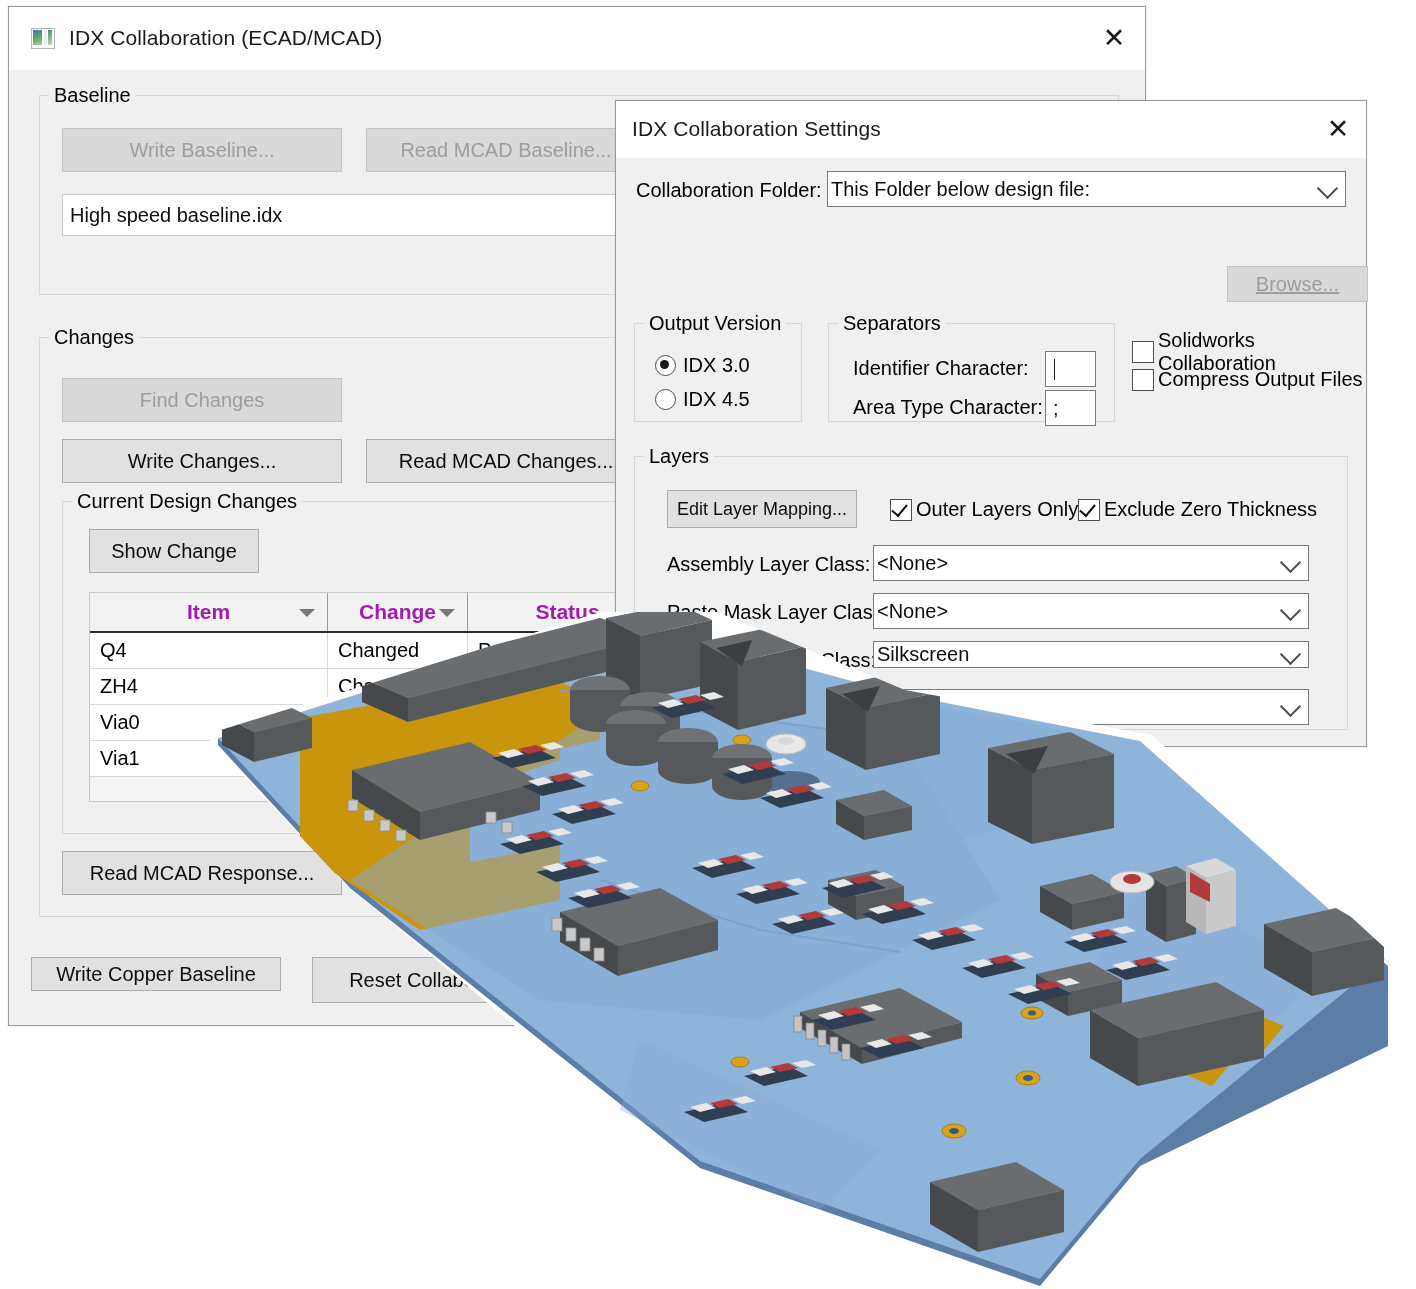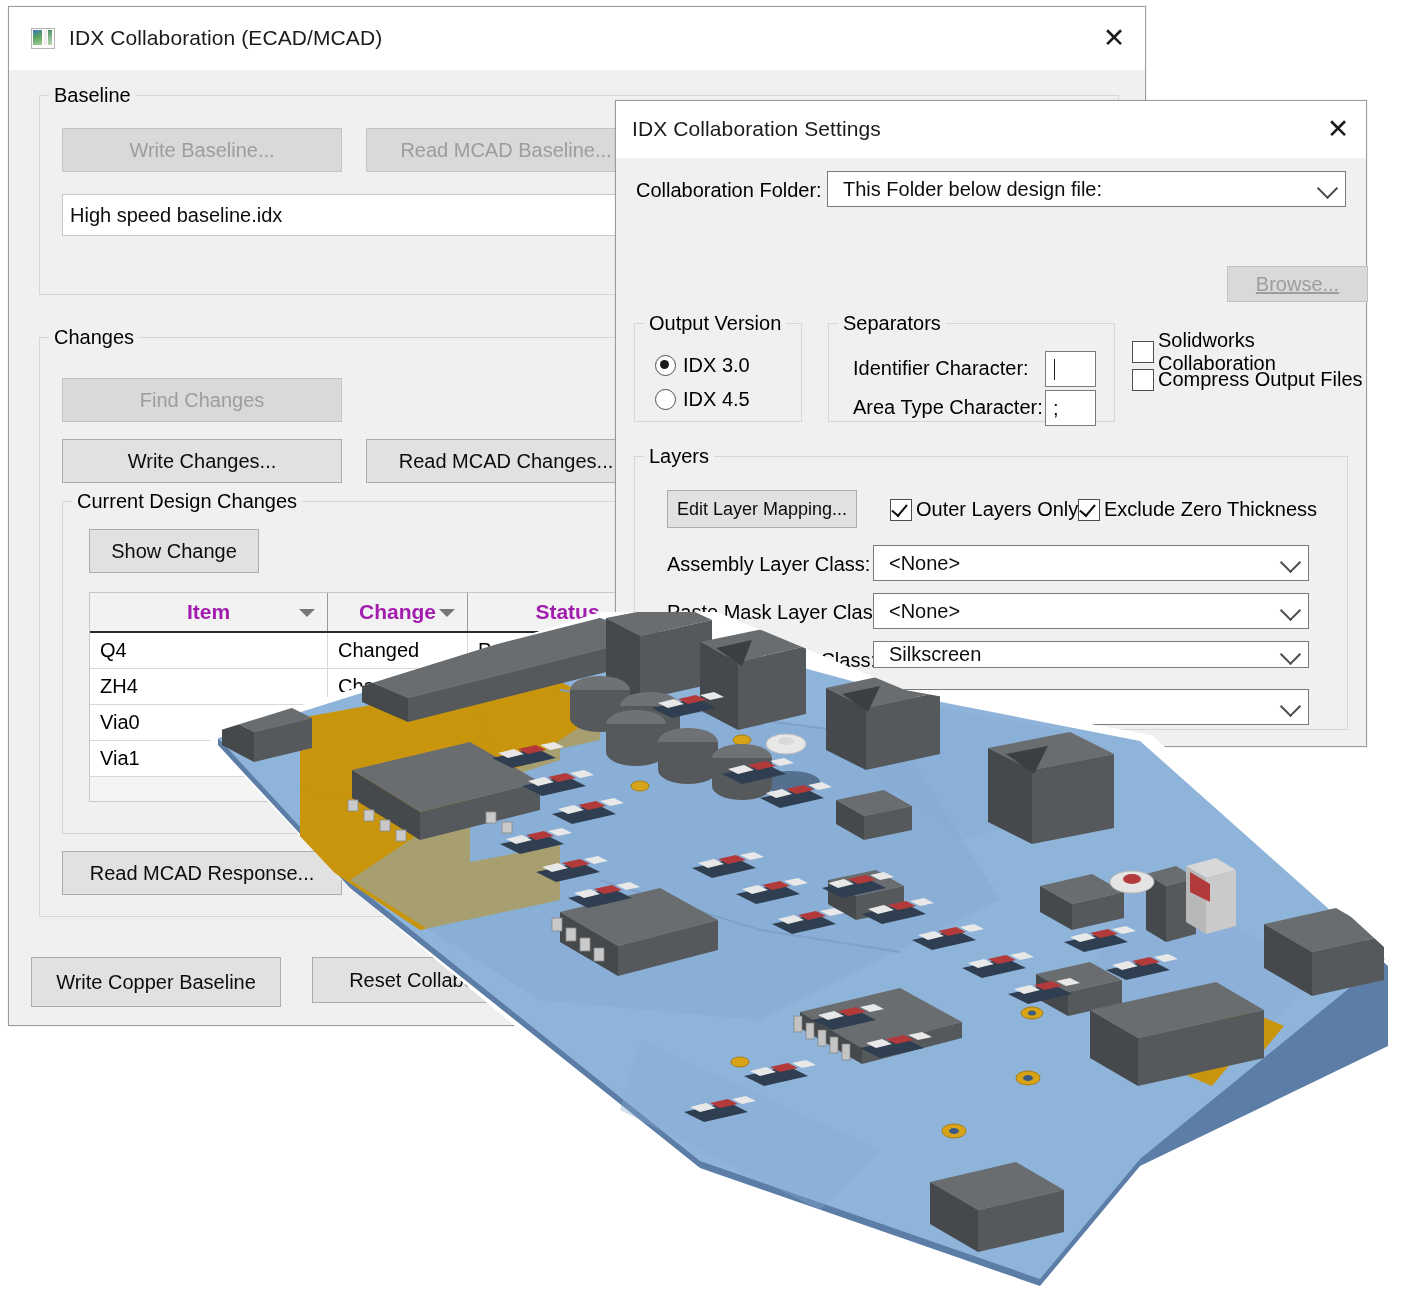--- a/index.html
+++ b/index.html
@@ -86,21 +86,21 @@
     display:flex;align-items:center;
     padding-left:7px;
   }
   .combo{
     position:absolute;
     background:#ffffff;
     border:1px solid #7a7a7a;
     box-sizing:border-box;
     font-size:20px;color:#0d0d0d;
     display:flex;align-items:center;
-    padding-left:15px;
+    padding-left:3px;
   }
   .combo .chev{
     position:absolute;right:10px;top:50%;
     width:13px;height:13px;
     margin-top:-8px;
     border-right:2px solid #4a4a4a;
     border-bottom:2px solid #4a4a4a;
     transform:rotate(45deg);
   }
   .caret{
@@ -616,21 +616,21 @@
           <div class="gc" style="flex:1;border-right:none;"></div>
         </div>
       </div>
     </div>
 
     <div class="btn" style="left:22px;top:513px;width:280px;height:44px;">Read MCAD Response...</div>
 
     <div class="btn" style="left:326px;top:513px;width:280px;height:44px;">Write...</div>
   </div>
 
-  <div class="btn" style="left:22px;top:950px;width:250px;height:50px;text-align:center;">Write Copper Baseline</div>
+  <div class="btn" style="left:22px;top:950px;width:250px;height:34px;text-align:center;">Write Copper Baseline</div>
 
   <div class="btn" style="left:303px;top:950px;width:250px;height:46px;">Reset Collaboration</div>
 </div>
 
 <div class="win" style="left:615px;top:100px;width:750px;height:645px;">
 
   <div class="titlebar" style="height:56px;">
     <span class="title-text" style="margin-left:16px;">IDX Collaboration Settings</span>
     <span class="close-btn" style="width:56px;height:56px;">✕</span>
   </div>

